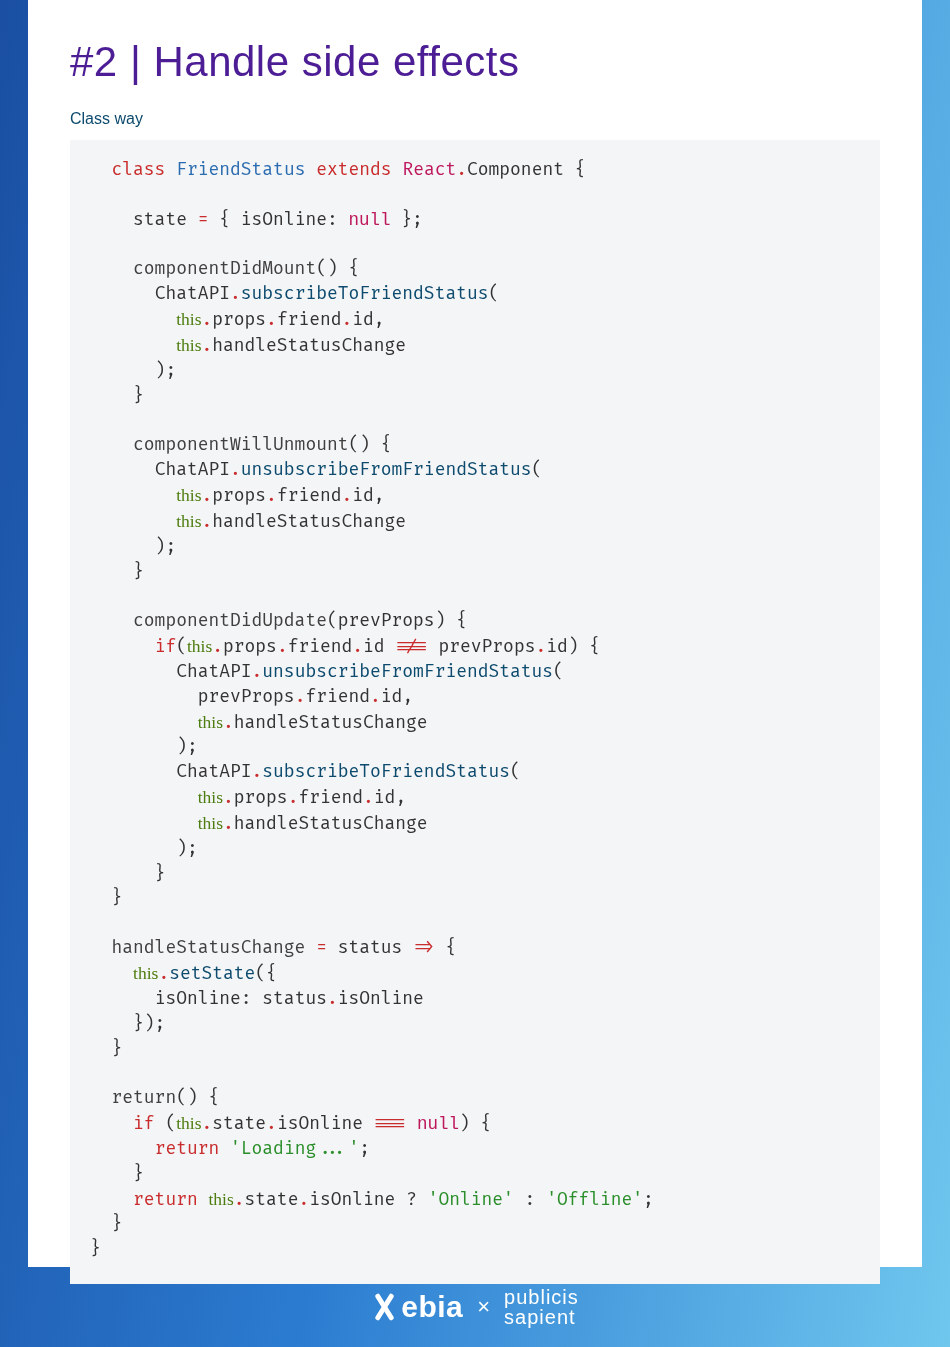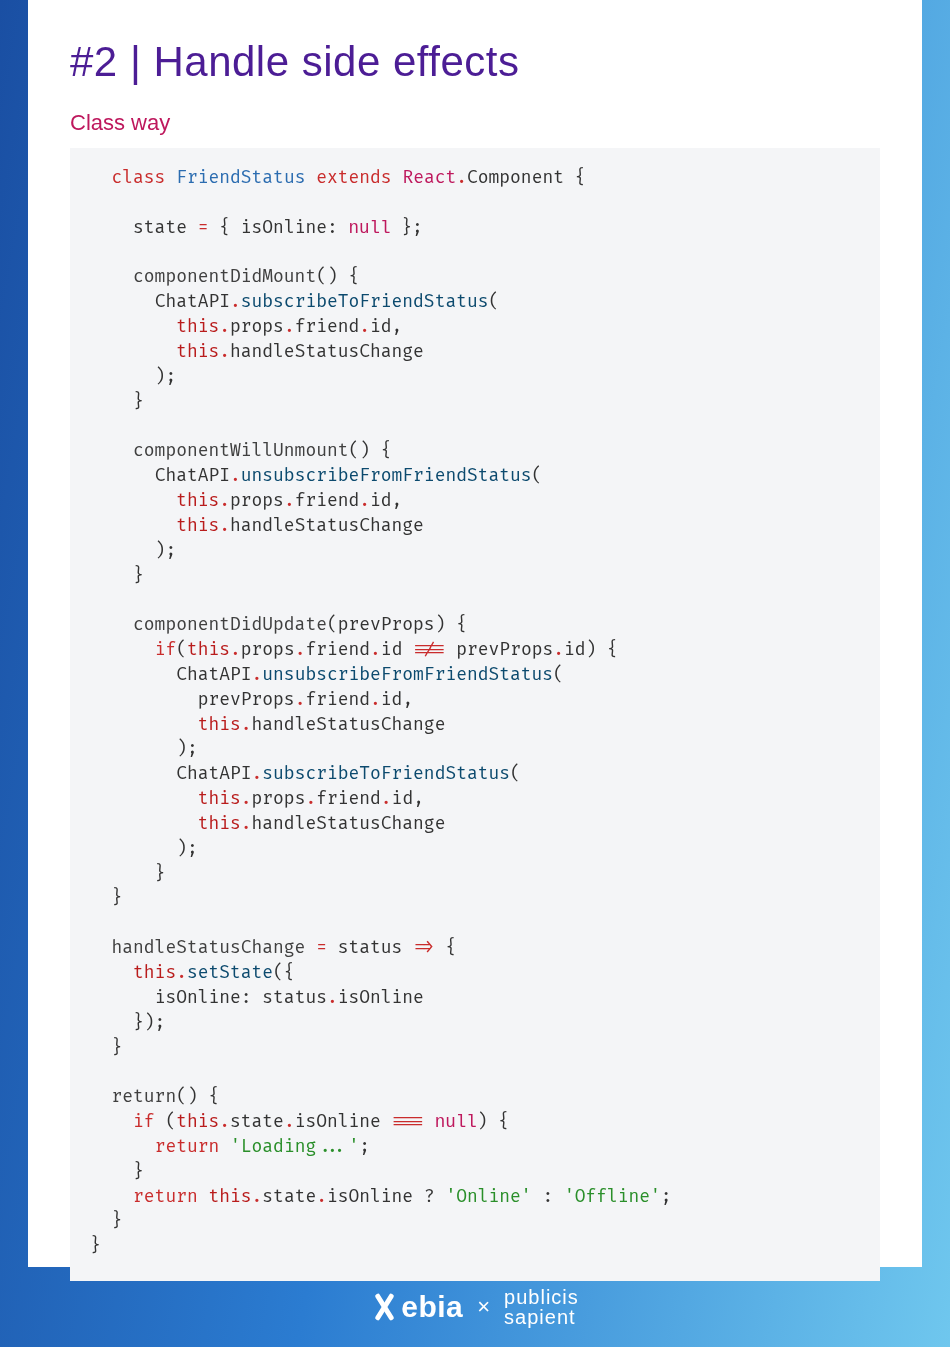--- a/index.html
+++ b/index.html
@@ -23,43 +23,43 @@
   }
   .section-title {
     color: #2a2a2a;
     font-size: 26px;
     font-weight: 500;
     padding-bottom: 6px;
     border-bottom: 1px solid #d8d8d8;
     margin-bottom: 26px;
   }
   .sub-title {
-    color: #be185d;
-    font-size: 22px;
+    color: #0c4a6e;
+    font-size: 16px;
     font-weight: 400;
     margin-bottom: 12px;
   }
   .code-block {
     background: #f4f5f7;
     padding: 18px 20px 22px 20px;
     font-family: "Fira Code", "Menlo", "Consolas", monospace;
     font-size: 17.5px;
     line-height: 1.42;
     white-space: pre;
     color: #333;
     overflow: hidden;
   }
   
   .kw   { color: #c92c2c; }   
   .cls  { color: #2b6cb0; }   
   .glob { color: #be185d; }      
   .prop { color: #333; }      
   .meth { color: #404040; }   
   .call { color: #0c4a6e; }   
-  .this { color: #b91c1c; }
+  .this { color: #4d7c0f; font-family: Liberation Serif, serif; }
   .null { color: #be185d; font-family: Liberation Mono, monospace; }
   .op   { color: #c92c2c; }   
   .str  { color: #2a8f2a; }   
   .arr  { color: #c92c2c; }   
   .dot  { color: #c92c2c; }   
   .par  { color: #333; }      
 
   
   .footer {
     position: absolute;

